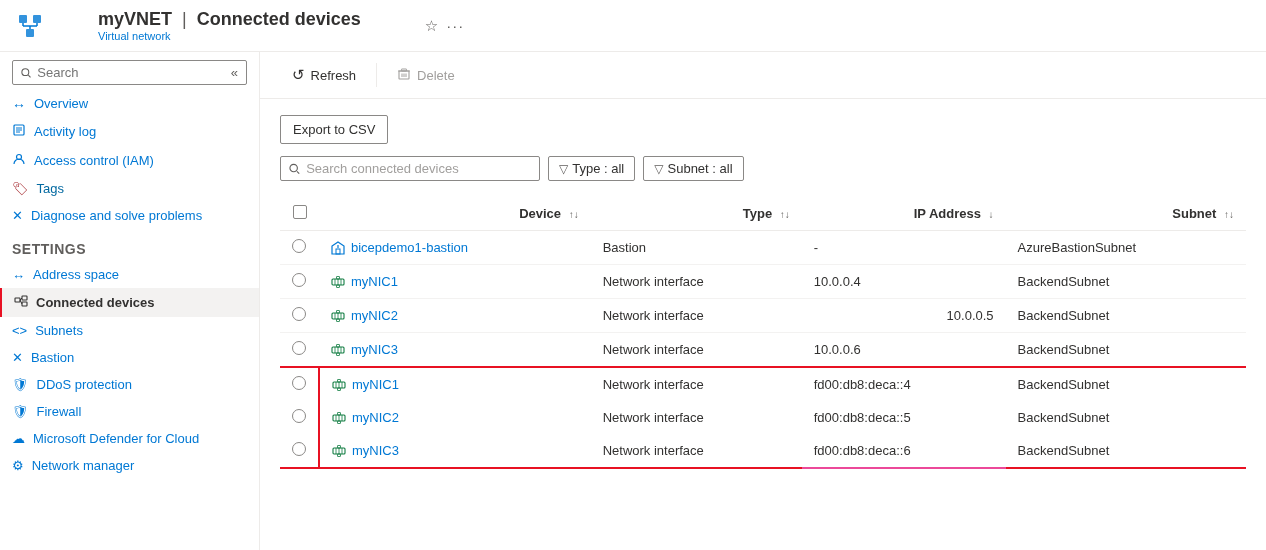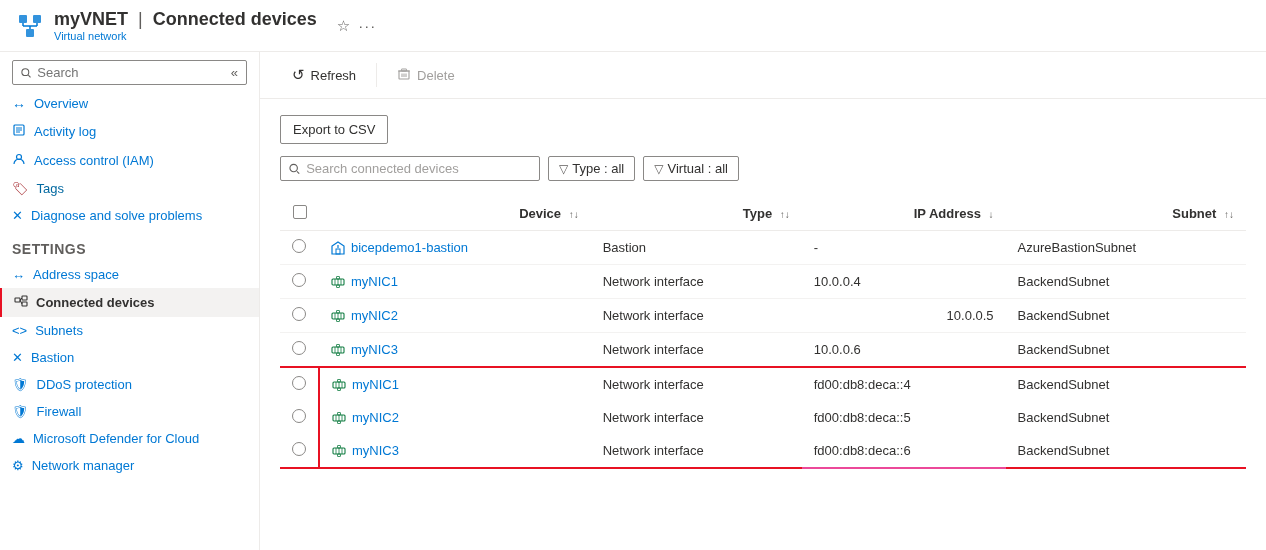--- a/index.html
+++ b/index.html
@@ -1,19 +1,19 @@
 <!DOCTYPE html>
 <html><head>
   <meta charset="utf-8">
   <style>
     * { box-sizing: border-box; margin: 0; padding: 0; }
     body { font-family: 'Segoe UI', Arial, sans-serif; font-size: 13px; background: #fff; color: #323130; display: flex; flex-direction: column; height: 550px; overflow: hidden; }
     
     
-    .header { display: flex; align-items: center; padding: 8px 16px; border-bottom: 1px solid #edebe9; background: #fff; height: 52px; }
+    .header { display: flex; align-items: center; padding: 8px 16px; border-bottom: 1px solid #edebe9; background: #fff; height: 52px; gap: 44px; }
     .header-icon { width: 28px; height: 28px; margin-right: 10px; }
     .header-icons { display: flex; align-items: center; gap: 8px; margin-left: 12px; }
     
     
     .layout { display: flex; flex: 1; overflow: hidden; }
     
     
     .sidebar { width: 260px; border-right: 1px solid #edebe9; overflow-y: auto; background: #fff; flex-shrink: 0; }
     
     .nav-item { display: flex; align-items: center; padding: 6px 12px; cursor: pointer; gap: 8px; color: #323130; font-size: 13px; }
@@ -203,21 +203,21 @@
             <line x1="8.5" y1="8.5" x2="11" y2="11" stroke="#605e5c" stroke-width="1.2"></line>
           </svg>
           <input type="text" style="border: none; outline: none; font-size: 13px; color: rgb(50, 49, 48); width: 100%;" placeholder="Search connected devices">
         </div>
         <div class="filter-pill">
           <span style="color:#605e5c; font-size:12px;">▽</span>
           <span>Type : all</span>
         </div>
         <div class="filter-pill">
           <span style="color:#605e5c; font-size:12px;">▽</span>
-          <span>Virtual : all</span>
+          <span>Subnet : all</span>
         </div>
       </div>
 
       
       <table class="table">
         <thead>
           <tr>
             <th class="checkbox-col">
               <div class="radio" style="border-radius:2px;"></div>
             </th>

